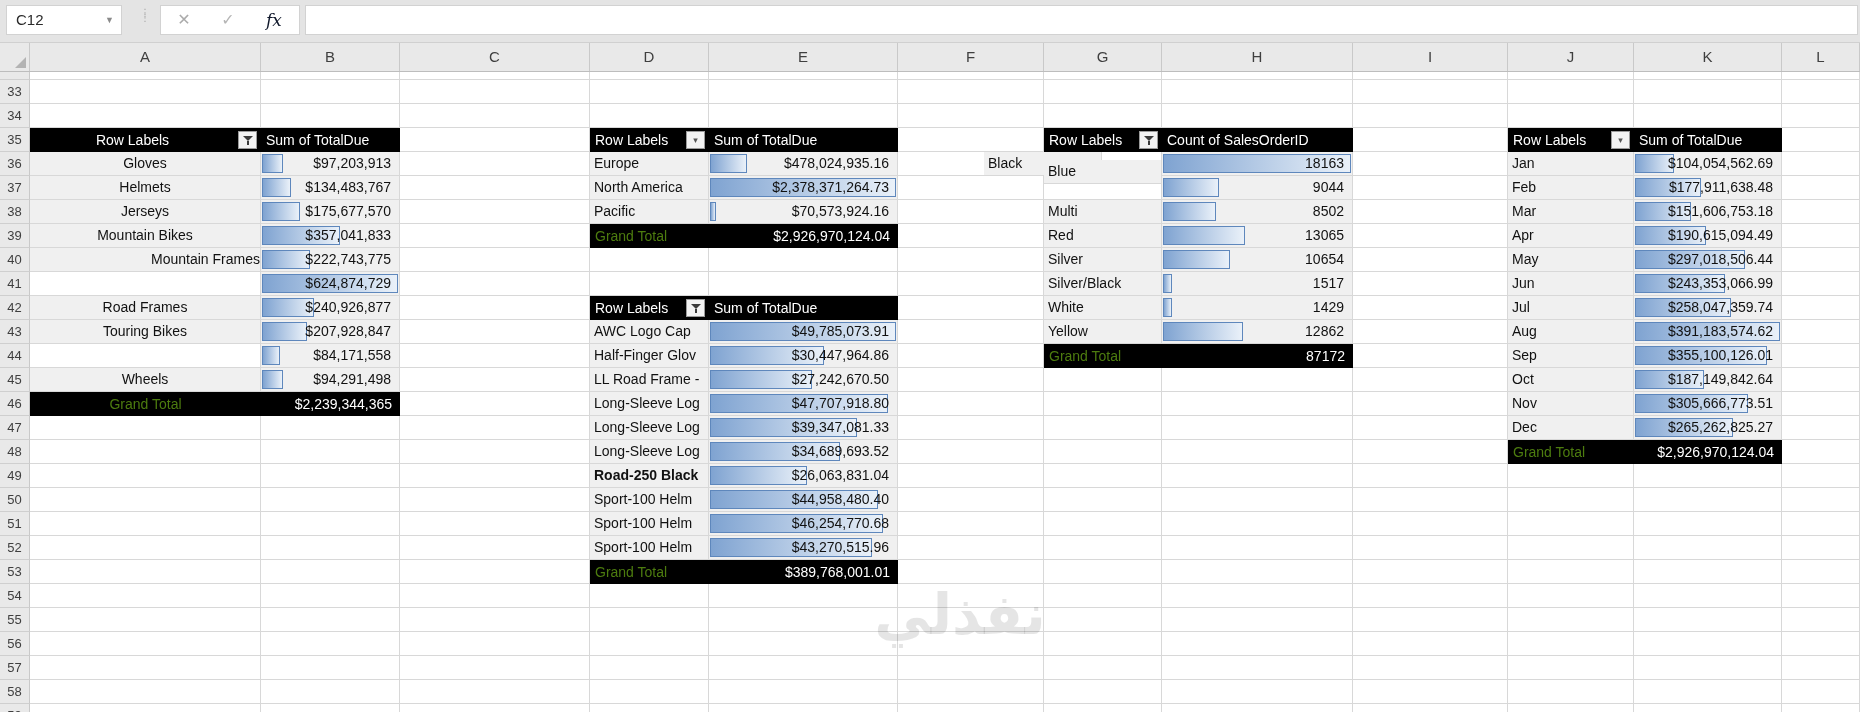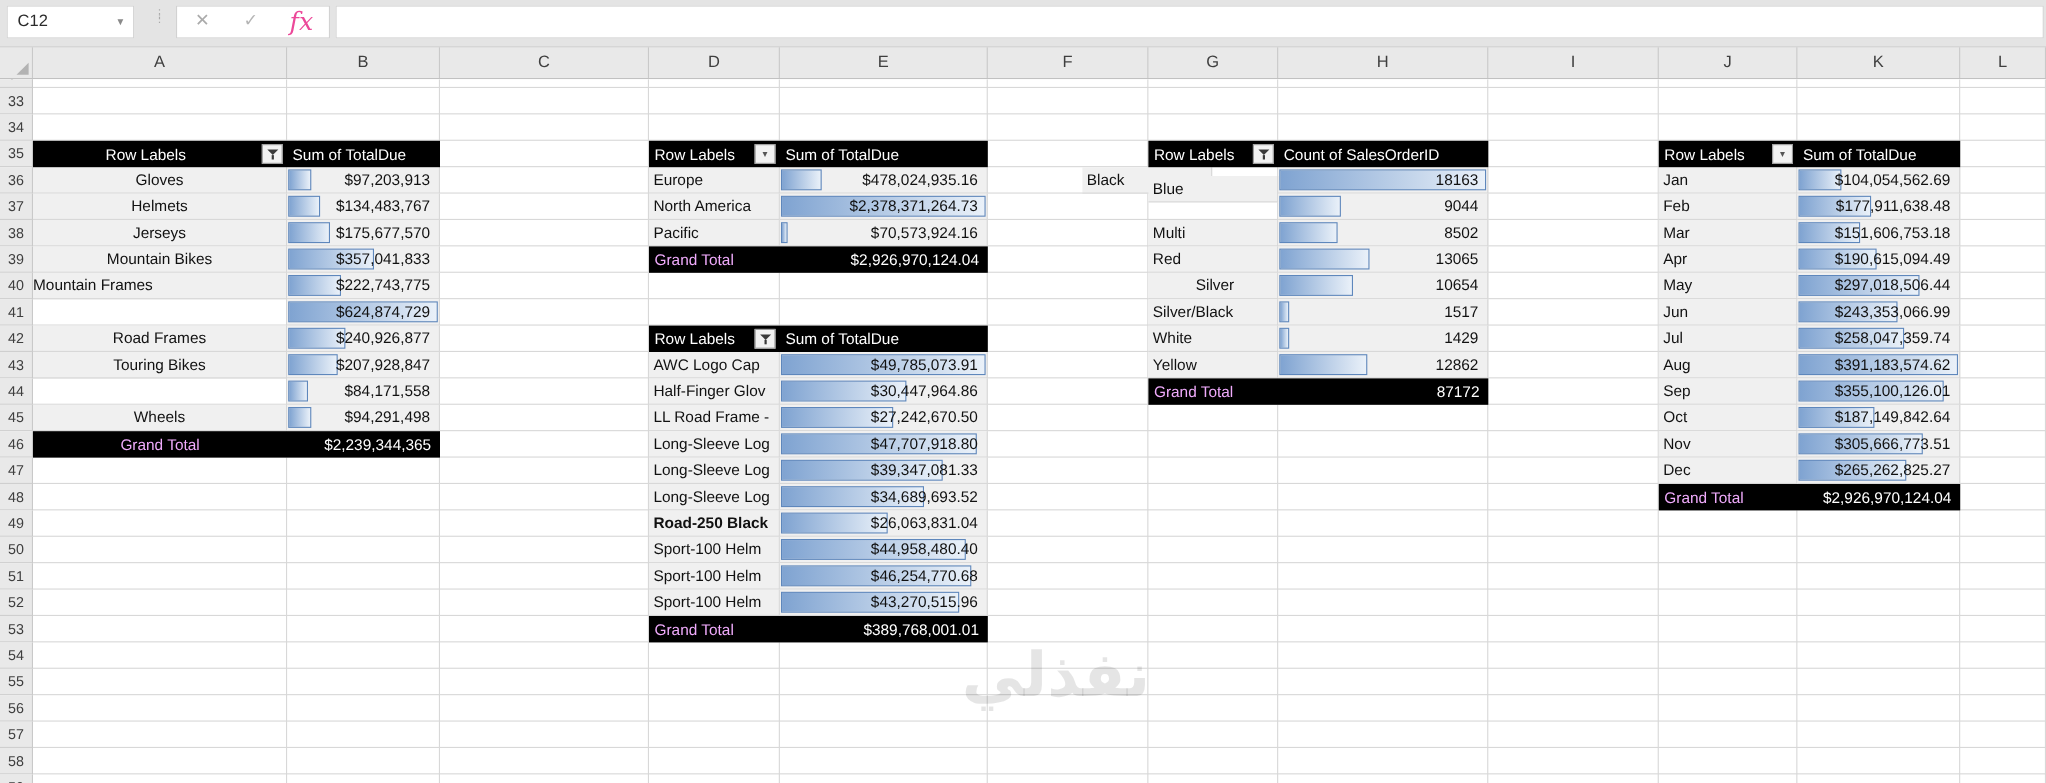--- a/index.html
+++ b/index.html
@@ -11,21 +11,21 @@
   .tb-box{position:absolute;top:5px;height:30px;background:#fff;border:1px solid #d2d2d2;box-sizing:border-box;}
   #namebox{left:6px;width:116px;}
   #namebox .nb-text{position:absolute;left:9px;top:0;line-height:28px;font-size:15px;color:#2b2b2b;}
   #namebox .nb-arrow{position:absolute;right:7px;top:0;line-height:28px;font-size:9px;color:#8a8a8a;}
   #tb-dots{position:absolute;left:140px;top:10px;width:8px;height:22px;color:#aaa;font-size:10px;
     line-height:5px;letter-spacing:0;text-align:center;}
   #fx-group{left:160px;width:140px;}
   .fxbtn{position:absolute;top:0;width:42px;height:28px;text-align:center;line-height:28px;}
   .fxbtn.x{left:2px;color:#ababab;font-size:16px;}
   .fxbtn.ck{left:46px;color:#b5b5b5;font-size:16px;}
-  .fxbtn.fx{left:92px;color:#ec4899;font-size:23px;font-family:"DejaVu Serif",serif;font-style:italic;}
+  .fxbtn.fx{left:92px;color:#0f172a;font-size:17px;font-family:"DejaVu Serif",serif;font-style:italic;}
   #formulabar{left:305px;width:1553px;}
 
   
   #colheads{position:absolute;left:0;top:42px;width:1860px;height:30px;background:#e9e9e9;
     border-top:1px solid #d0d0d0;border-bottom:1px solid #bdbdbd;box-sizing:border-box;}
   .colhead{position:absolute;top:0;height:28px;line-height:28px;text-align:center;font-size:15px;
     color:#3f3f3f;border-right:1px solid #c9c9c9;box-sizing:border-box;}
   #cornercell{position:absolute;left:0;top:0;width:30px;height:28px;border-right:1px solid #c9c9c9;box-sizing:border-box;}
   #cornercell .tri{position:absolute;right:3px;bottom:3px;width:0;height:0;
     border-left:11px solid transparent;border-bottom:11px solid #b3b3b3;}
@@ -51,21 +51,21 @@
   .pvcell{position:absolute;height:24px;background:#f0f0f0;box-sizing:border-box;z-index:2;
     border-bottom:1px solid #d8d8d8;}
   .pvlabel{border-right:1px solid #d8d8d8;font-size:14px;color:#111;line-height:23px;
     white-space:nowrap;overflow:hidden;}
   .pvvalue{border-right:1px solid #d8d8d8;}
   .bar{position:absolute;left:1px;top:2px;height:19px;box-sizing:border-box;
     border:1px solid #5E87BC;background:linear-gradient(to right,#7FA3D1,#EAF1F9);}
   .barval{position:absolute;left:0;top:0;width:100%;height:24px;line-height:23px;font-size:14px;
     color:#111;text-align:right;padding-right:8px;box-sizing:border-box;}
   .pvgt{position:absolute;height:24px;background:#000;z-index:3;}
-  .gtlabel{position:absolute;top:0;height:24px;line-height:24px;color:#f0abfc;font-size:14px;white-space:nowrap;}
+  .gtlabel{position:absolute;top:0;height:24px;line-height:24px;color:#4d7c0f;font-size:14px;white-space:nowrap;}
   .gtval{position:absolute;right:8px;top:0;height:24px;line-height:24px;color:#fff;font-size:14px;}
 
   
   #watermark{position:absolute;left:800px;top:582px;width:320px;text-align:center;
     z-index:6;pointer-events:none;color:rgba(0,0,0,0.10);font-family:"DejaVu Sans",sans-serif;}
   #watermark .ar{font-size:56px;font-weight:bold;line-height:66px;}
   #watermark .en{font-size:37px;font-weight:bold;line-height:44px;letter-spacing:1px;}
 </style>
 </head>
 <body>
@@ -196,21 +196,21 @@
       <div class="pvcell pvlabel" style="left: 30px; top: 128px; width: 231px; text-align: center; padding-left: 0px;">Jerseys</div>
       <div class="pvcell pvvalue" style="left: 261px; top: 128px; width: 139px;">
         <div class="bar" style="width: 38px;"></div>
         <div class="barval">$175,677,570</div>
       </div>
       <div class="pvcell pvlabel" style="left: 30px; top: 152px; width: 231px; text-align: center; padding-left: 0px;">Mountain Bikes</div>
       <div class="pvcell pvvalue" style="left: 261px; top: 152px; width: 139px;">
         <div class="bar" style="width: 78px;"></div>
         <div class="barval">$357,041,833</div>
       </div>
-      <div class="pvcell pvlabel" style="left: 30px; top: 176px; width: 231px; text-align: left; padding-left: 0px;">Mountain Frames</div>
+      <div class="pvcell pvlabel" style="left: 30px; top: 176px; width: 231px; text-align: right; padding-left: 0px;">Mountain Frames</div>
       <div class="pvcell pvvalue" style="left: 261px; top: 176px; width: 139px;">
         <div class="bar" style="width: 48px;"></div>
         <div class="barval">$222,743,775</div>
       </div>
       <div class="pvcell pvvalue" style="left: 261px; top: 200px; width: 139px;">
         <div class="bar" style="width: 136px;"></div>
         <div class="barval">$624,874,729</div>
       </div>
       <div class="pvcell pvlabel" style="left: 30px; top: 224px; width: 231px; text-align: center; padding-left: 0px;">Road Frames</div>
       <div class="pvcell pvvalue" style="left: 261px; top: 224px; width: 139px;">
@@ -344,21 +344,21 @@
       <div class="pvcell pvlabel" style="left: 1044px; top: 128px; width: 118px; text-align: left; padding-left: 4px;">Multi</div>
       <div class="pvcell pvvalue" style="left: 1162px; top: 128px; width: 191px;">
         <div class="bar" style="width: 53px;"></div>
         <div class="barval">8502</div>
       </div>
       <div class="pvcell pvlabel" style="left: 1044px; top: 152px; width: 118px; text-align: left; padding-left: 4px;">Red</div>
       <div class="pvcell pvvalue" style="left: 1162px; top: 152px; width: 191px;">
         <div class="bar" style="width: 82px;"></div>
         <div class="barval">13065</div>
       </div>
-      <div class="pvcell pvlabel" style="left: 1044px; top: 176px; width: 118px; text-align: center; padding-left: 4px;">Silver</div>
+      <div class="pvcell pvlabel" style="left: 1044px; top: 176px; width: 118px; text-align: left; padding-left: 4px;">Silver</div>
       <div class="pvcell pvvalue" style="left: 1162px; top: 176px; width: 191px;">
         <div class="bar" style="width: 67px;"></div>
         <div class="barval">10654</div>
       </div>
       <div class="pvcell pvlabel" style="left: 1044px; top: 200px; width: 118px; text-align: left; padding-left: 4px;">Silver/Black</div>
       <div class="pvcell pvvalue" style="left: 1162px; top: 200px; width: 191px;">
         <div class="bar" style="width: 9px;"></div>
         <div class="barval">1517</div>
       </div>
       <div class="pvcell pvlabel" style="left: 1044px; top: 224px; width: 118px; text-align: left; padding-left: 4px;">White</div>

